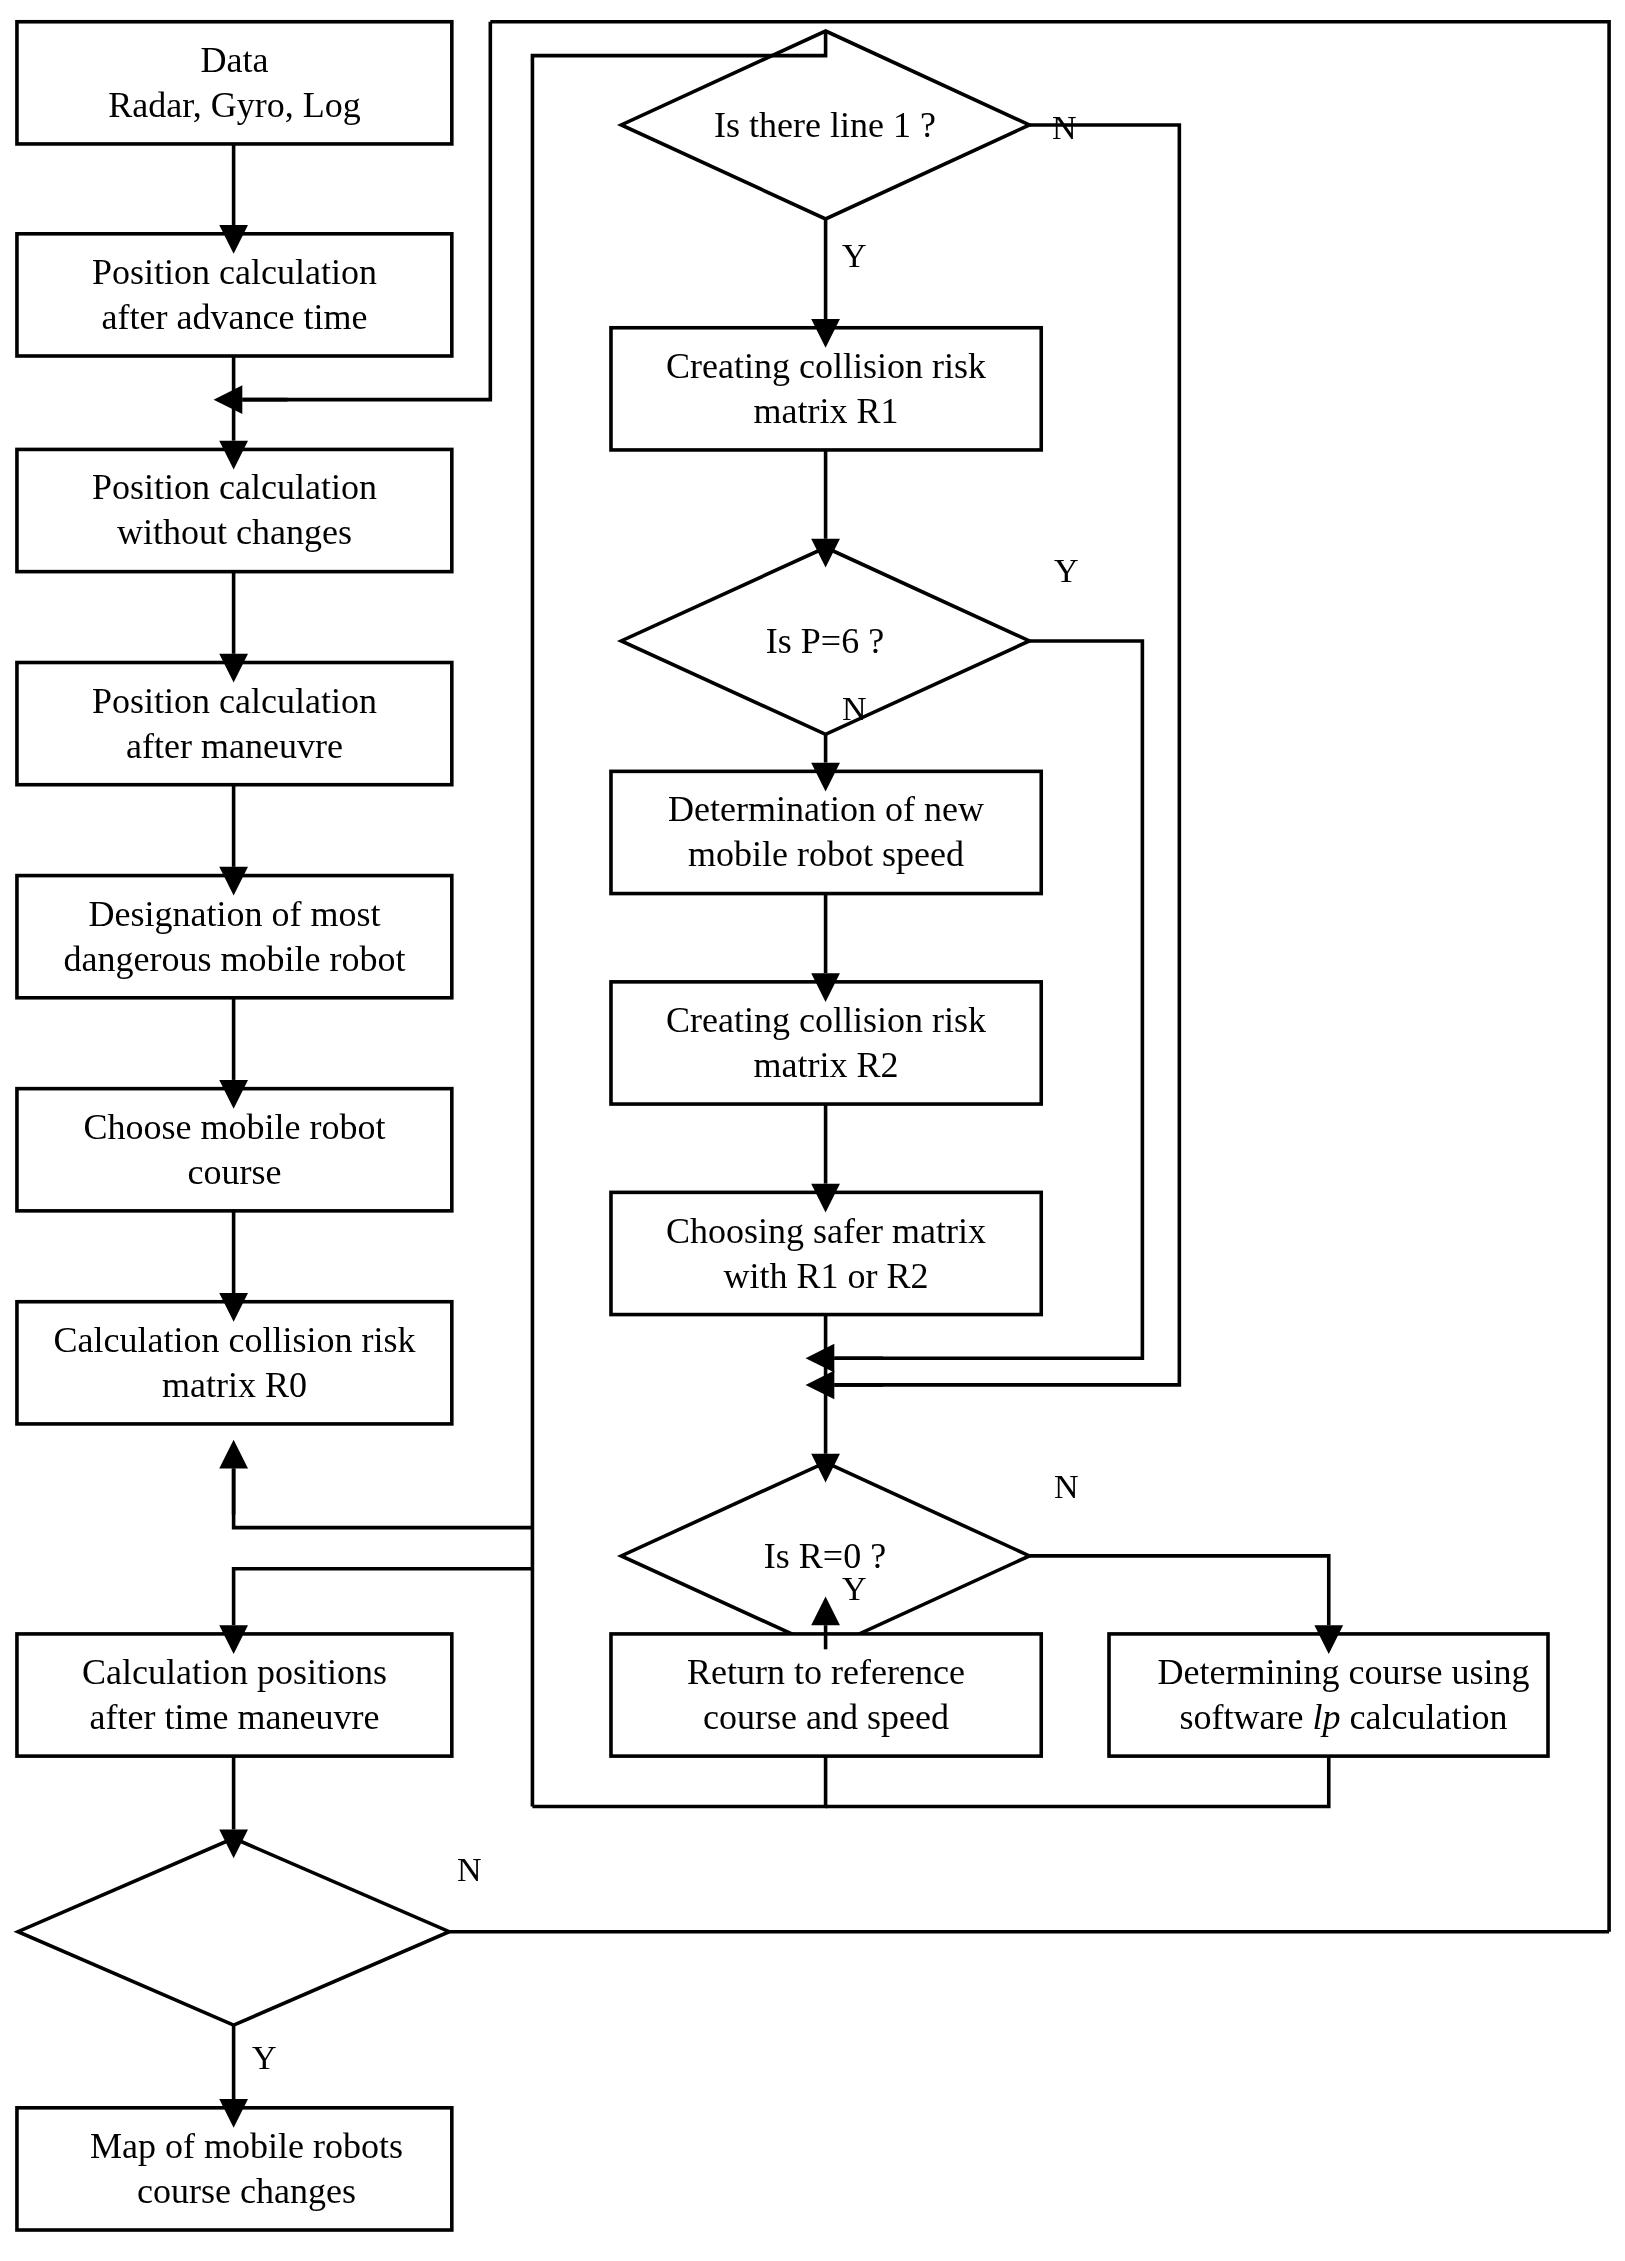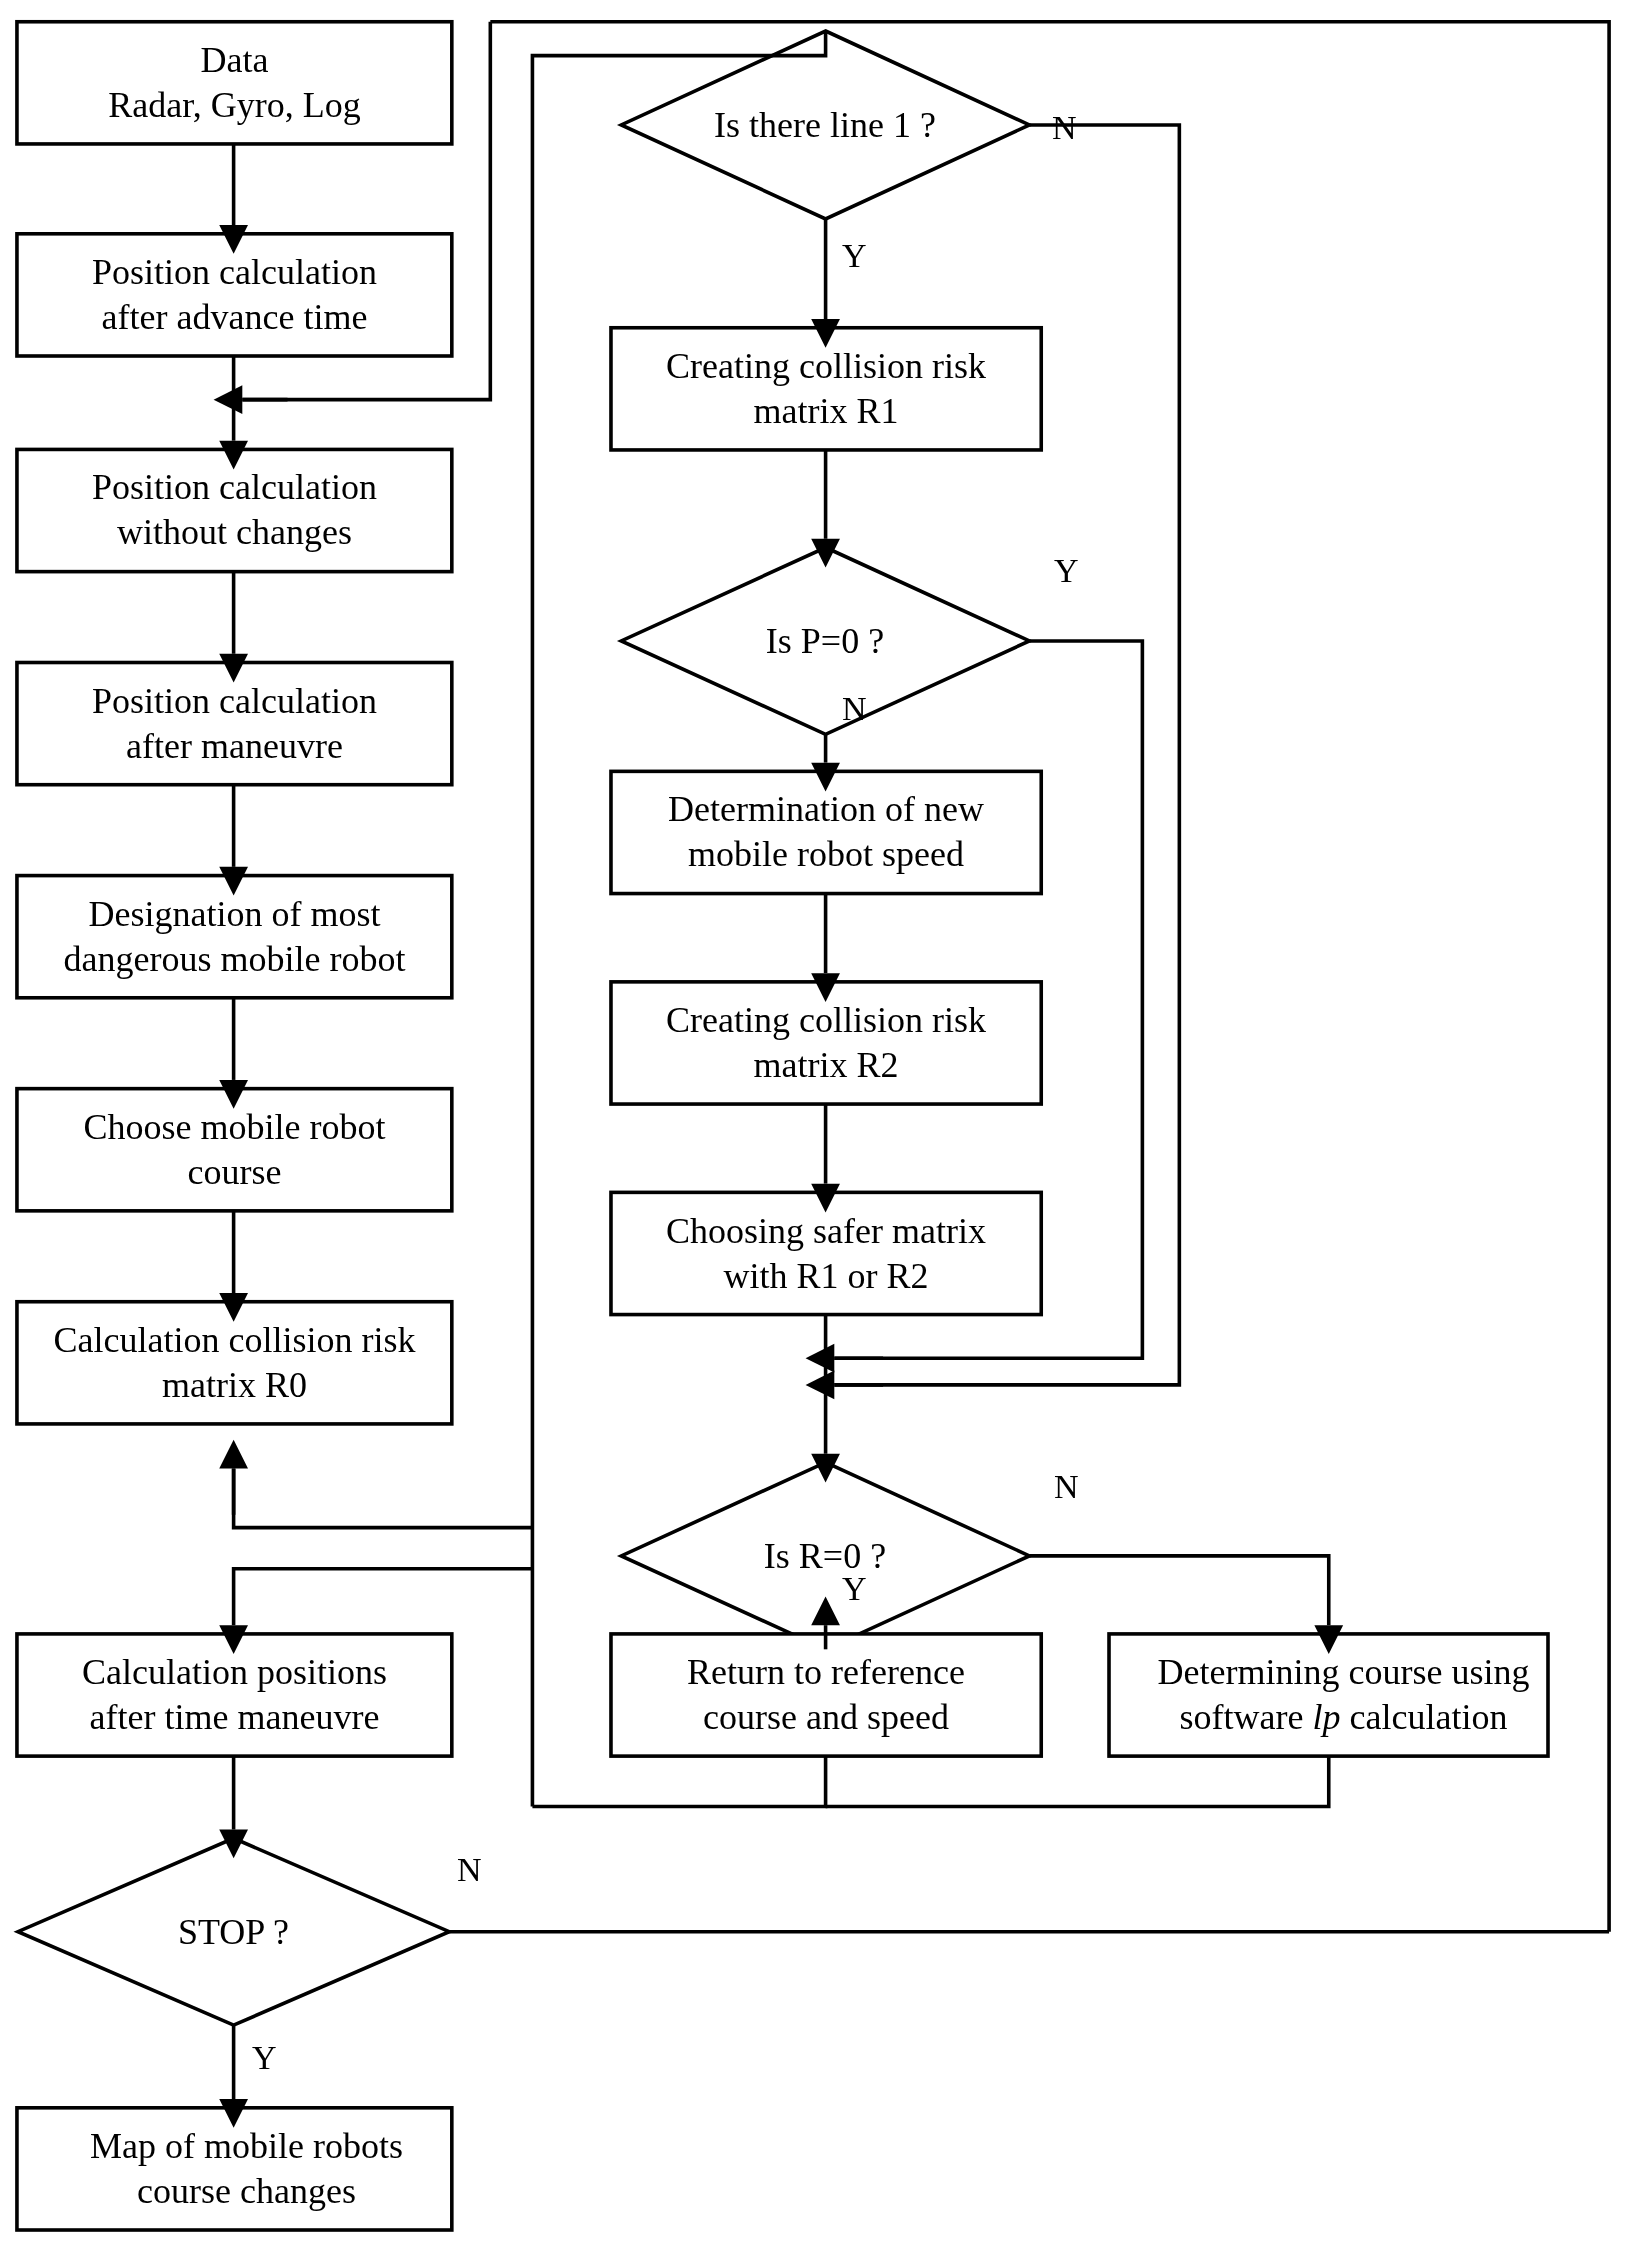--- a/index.html
+++ b/index.html
@@ -122,28 +122,27 @@
   <div class="node-text" style="left:17px;top:663px;width:435px;height:122px;">Position calculation
 after maneuvre</div>
   <div class="node-text" style="left:17px;top:1089px;width:435px;height:122px;">Choose mobile robot
 course</div>
   <div class="node-text" style="left:17px;top:876px;width:435px;height:122px;">Designation of most
 dangerous mobile robot</div>
   <div class="node-text" style="left:17px;top:1302px;width:435px;height:122px;">Calculation collision risk
 matrix R0</div>
   <div class="node-text" style="left:17px;top:1634px;width:435px;height:122px;">Calculation positions
 after time maneuvre</div>
-  <div class="node-text" style="left:18px;top:1885px;width:431px;height:94px;">STOP  ?</div>
   <div class="node-text" style="left:17px;top:2108px;width:435px;height:122px;padding-left:12px;">Map of mobile robots
 course changes</div>
 
   <div class="node-text" style="left:621px;top:78px;width:408px;height:94px;">Is there line 1  ?</div>
   <div class="node-text" style="left:611px;top:328px;width:430px;height:122px;">Creating collision risk
 matrix R1</div>
-  <div class="node-text" style="left:621px;top:594px;width:408px;height:94px;">Is P=0  ?</div>
+  <div class="node-text" style="left:621px;top:594px;width:408px;height:94px;">Is P=6  ?</div>
   <div class="node-text" style="left:611px;top:771px;width:430px;height:122px;">Determination of new
 mobile robot speed</div>
   <div class="node-text" style="left:611px;top:982px;width:430px;height:122px;">Creating collision risk
 matrix R2</div>
   <div class="node-text" style="left:611px;top:1193px;width:430px;height:122px;">Choosing safer matrix
 with R1 or R2</div>
   <div class="node-text" style="left:621px;top:1509px;width:408px;height:94px;">Is R=0  ?</div>
   <div class="node-text" style="left:611px;top:1634px;width:430px;height:122px;">Return to reference
 course and speed</div>
 

